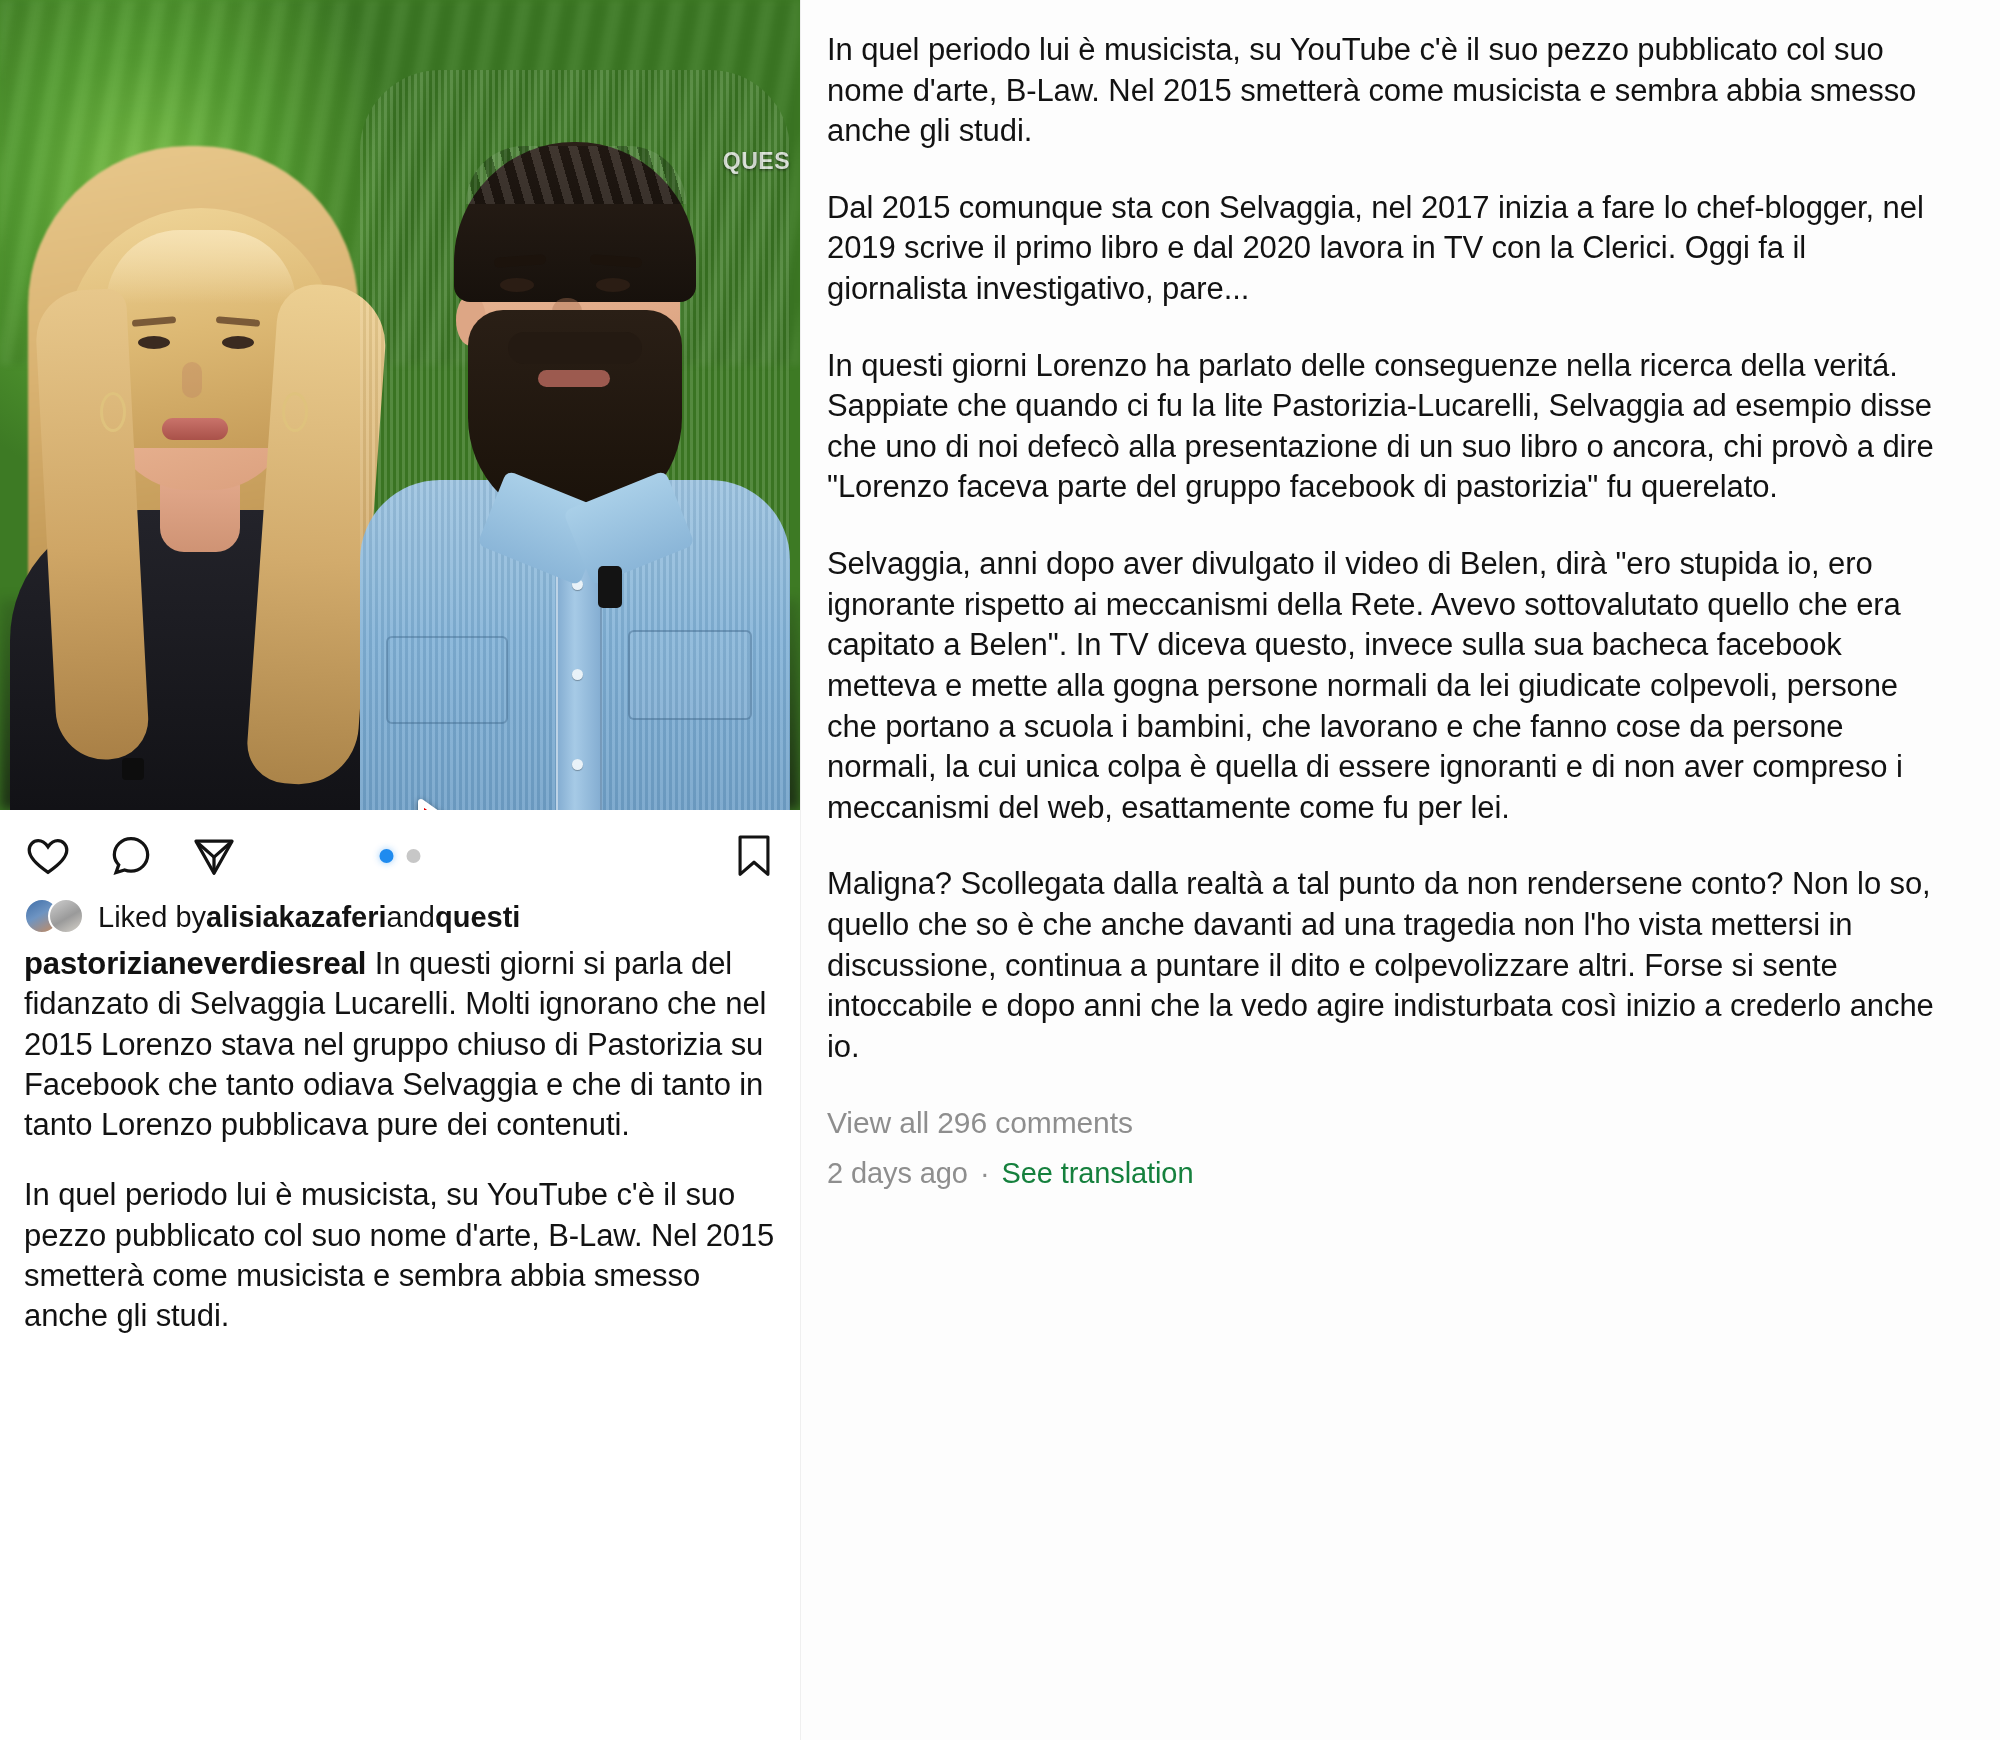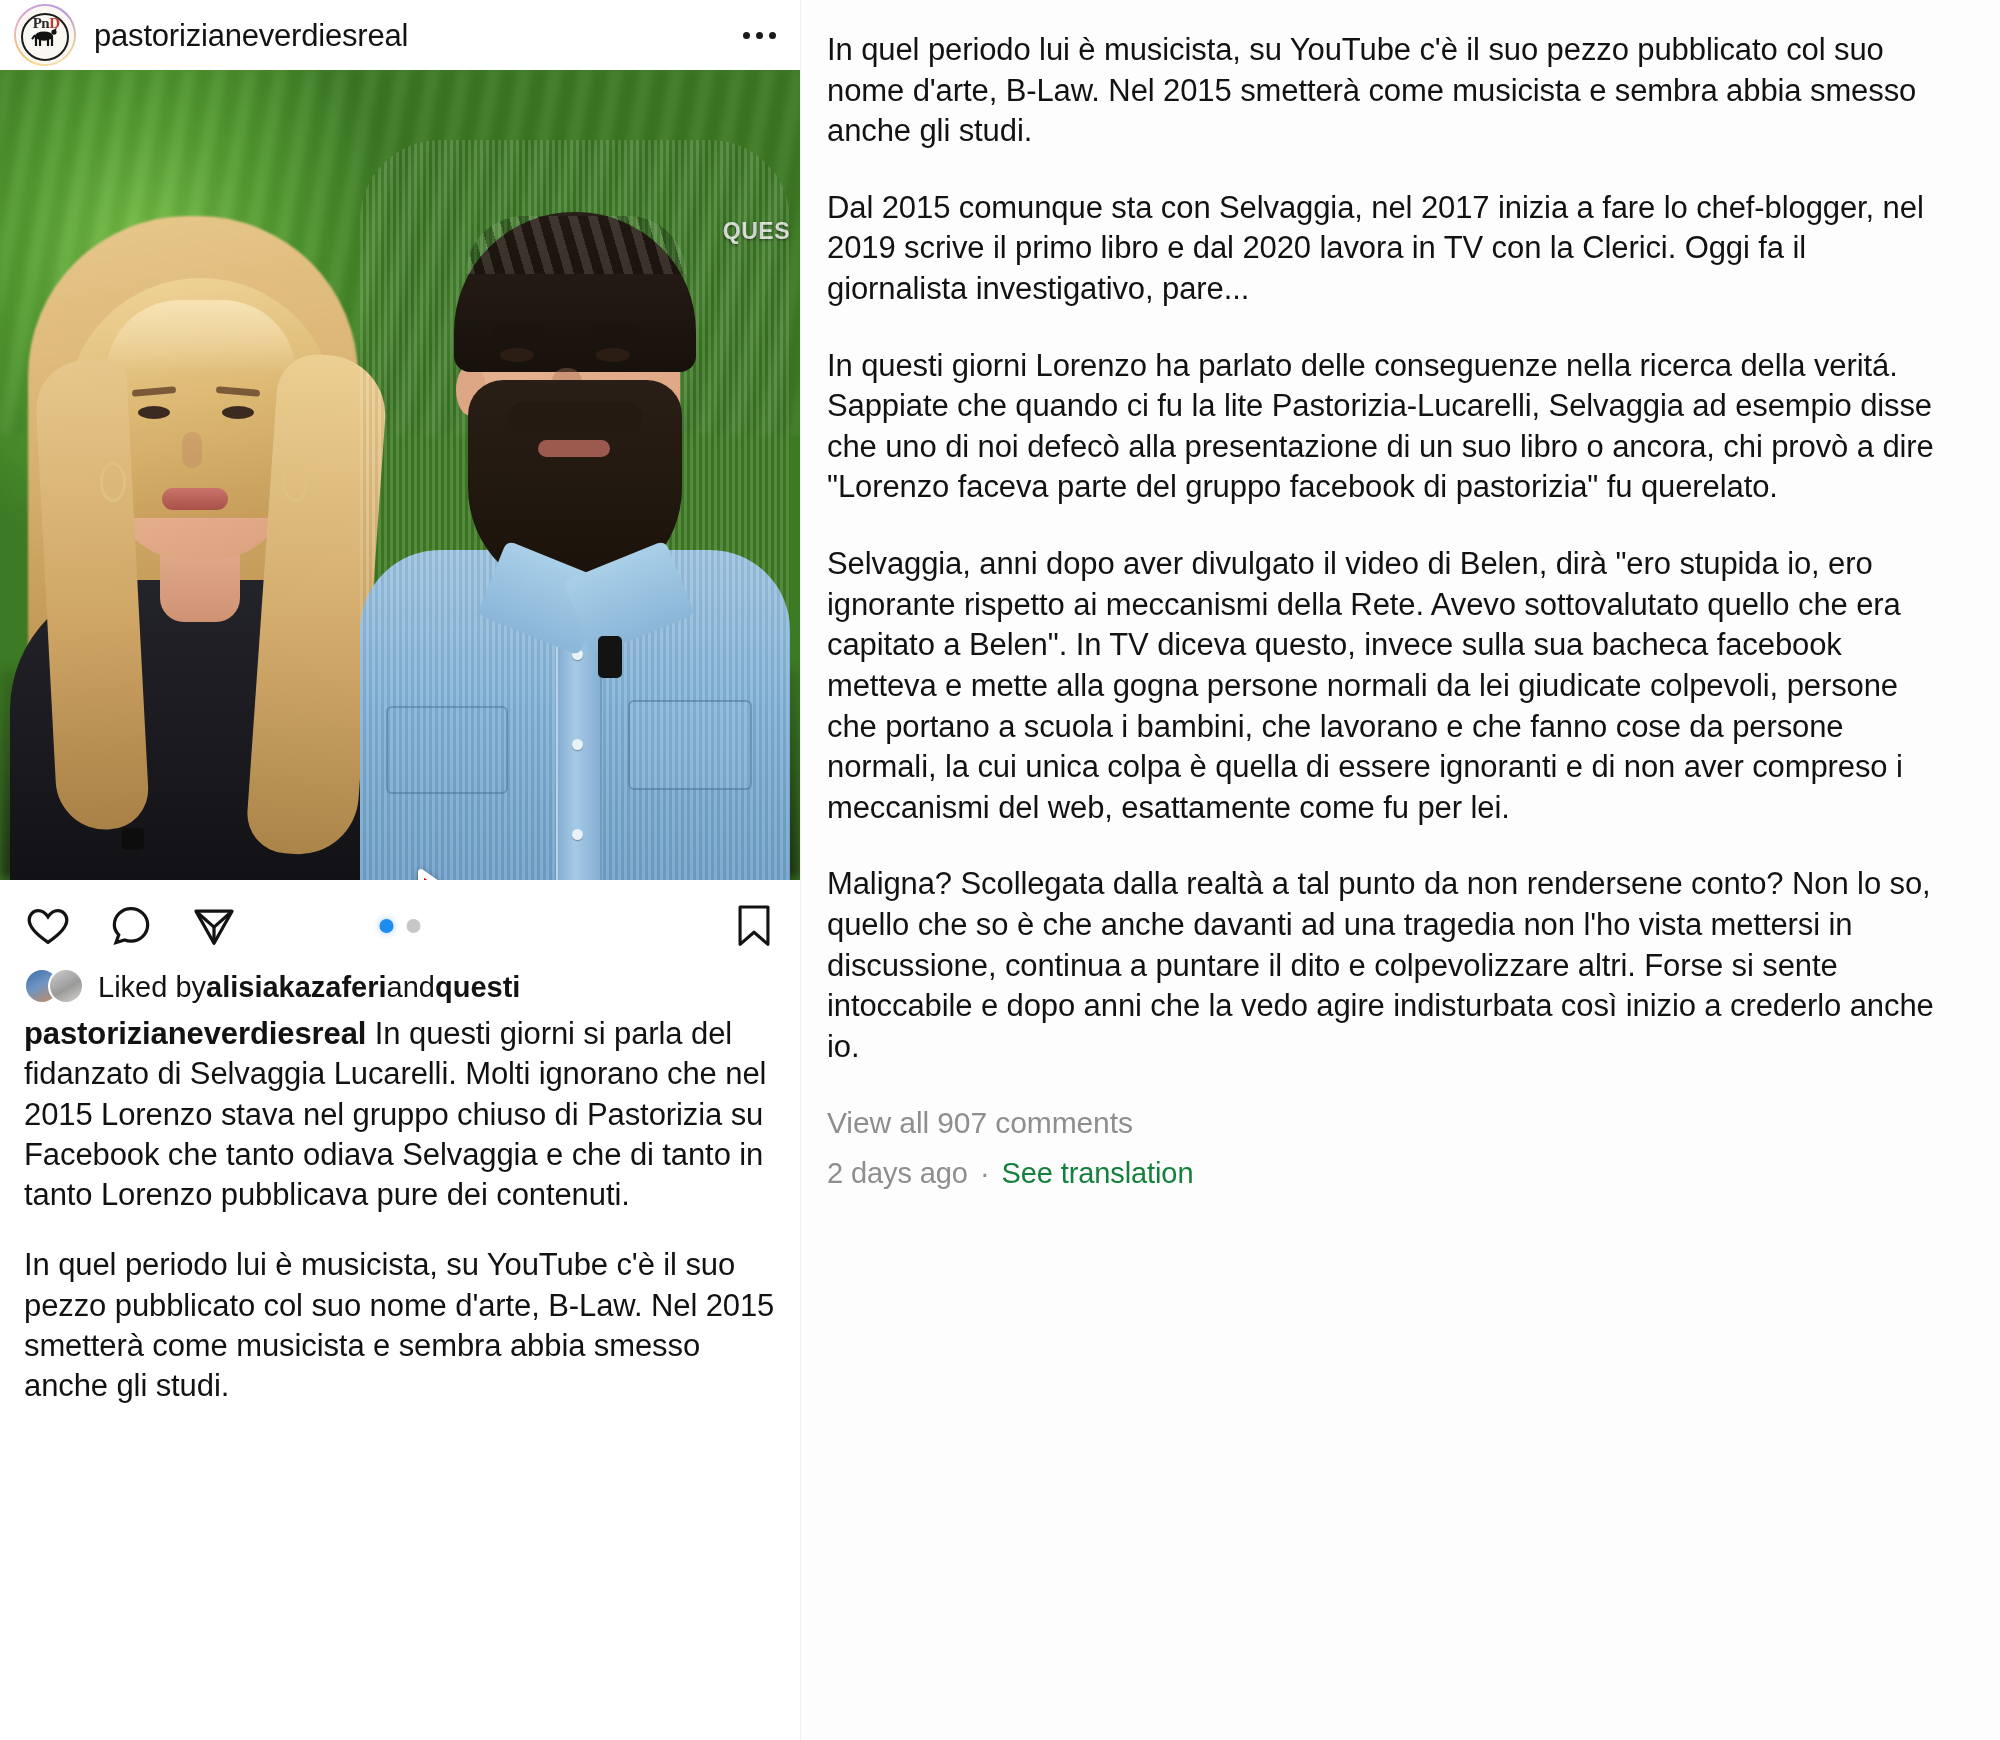--- a/index.html
+++ b/index.html
@@ -356,41 +356,20 @@
   .meta-time .sep{color:#8e8e8e;}
   .meta-time .translate{color:#15803d;font-weight:normal;cursor:pointer;}
 </style>
 </head>
 <body>
 
 <div class="page">
 
   <div class="post-col">
 
-    <div class="post-header">
-      <div class="avatar-ring">
-        <div class="avatar-inner">
-          <div class="avatar-disc"></div>
-          <div class="avatar-pnd">Pn<span class="red">D</span></div>
-          <svg class="avatar-goat" width="30" height="26" viewBox="0 0 30 26">
-            <path d="M6 10 L6 20 M10 11 L10 20 M18 11 L18 20 M22 10 L22 20" stroke="#111" stroke-width="2.2" fill="none"></path>
-            <ellipse cx="14" cy="10" rx="9" ry="4.6" fill="#111"></ellipse>
-            <path d="M22 8 L26 4 L27 1 L24 4 Z" fill="#111"></path>
-            <circle cx="24" cy="6" r="2.6" fill="#111"></circle>
-            <path d="M5 9 L2 13" stroke="#111" stroke-width="2" fill="none"></path>
-          </svg>
-        </div>
-      </div>
-      <div class="handle">pastorizianeverdiesreal</div>
-      <div class="dots-btn">
-        <i></i>
-          <i></i>
-          <i></i>
-      </div>
-    </div>
 
     <div class="photo">
       <div class="ph-bg"></div>
       <div class="ph-bg2"></div>
       <div class="ph-floor"></div>
       <div class="watermark">QUES</div>
 
       <div class="woman">
         <div class="w-hair-back"></div>
         <div class="w-body"></div>
@@ -495,21 +474,21 @@
     </div>
   </div>
 
   <div class="text-col">
     <p>In quel periodo lui è musicista, su YouTube c'è il suo pezzo pubblicato col suo nome d'arte, B-Law. Nel 2015 smetterà come musicista e sembra abbia smesso anche gli studi.</p>
     <p>Dal 2015 comunque sta con Selvaggia, nel 2017 inizia a fare lo chef-blogger, nel 2019 scrive il primo libro e dal 2020 lavora in TV con la Clerici. Oggi fa il giornalista investigativo, pare...</p>
     <p>In questi giorni Lorenzo ha parlato delle conseguenze nella ricerca della veritá. Sappiate che quando ci fu la lite Pastorizia-Lucarelli, Selvaggia ad esempio disse che uno di noi defecò alla presentazione di un suo libro o ancora, chi provò a dire "Lorenzo faceva parte del gruppo facebook di pastorizia" fu querelato.</p>
     <p>Selvaggia, anni dopo aver divulgato il video di Belen, dirà "ero stupida io, ero ignorante rispetto ai meccanismi della Rete. Avevo sottovalutato quello che era capitato a Belen". In TV diceva questo, invece sulla sua bacheca facebook metteva e mette alla gogna persone normali da lei giudicate colpevoli, persone che portano a scuola i bambini, che lavorano e che fanno cose da persone normali, la cui unica colpa è quella di essere ignoranti e di non aver compreso i meccanismi del web, esattamente come fu per lei.</p>
     <p>Maligna? Scollegata dalla realtà a tal punto da non rendersene conto? Non lo so, quello che so è che anche davanti ad una tragedia non l'ho vista mettersi in discussione, continua a puntare il dito e colpevolizzare altri. Forse si sente intoccabile e dopo anni che la vedo agire indisturbata così inizio a crederlo anche io.</p>
 
-    <div class="meta-comments">View all 907 comments</div>
+    <div class="meta-comments">View all 296 comments</div>
     <div class="meta-time">
       <span>2 days ago</span>
       <span class="sep">·</span>
       <span class="translate">See translation</span>
     </div>
   </div>
 
 </div>
 
 </body></html>

